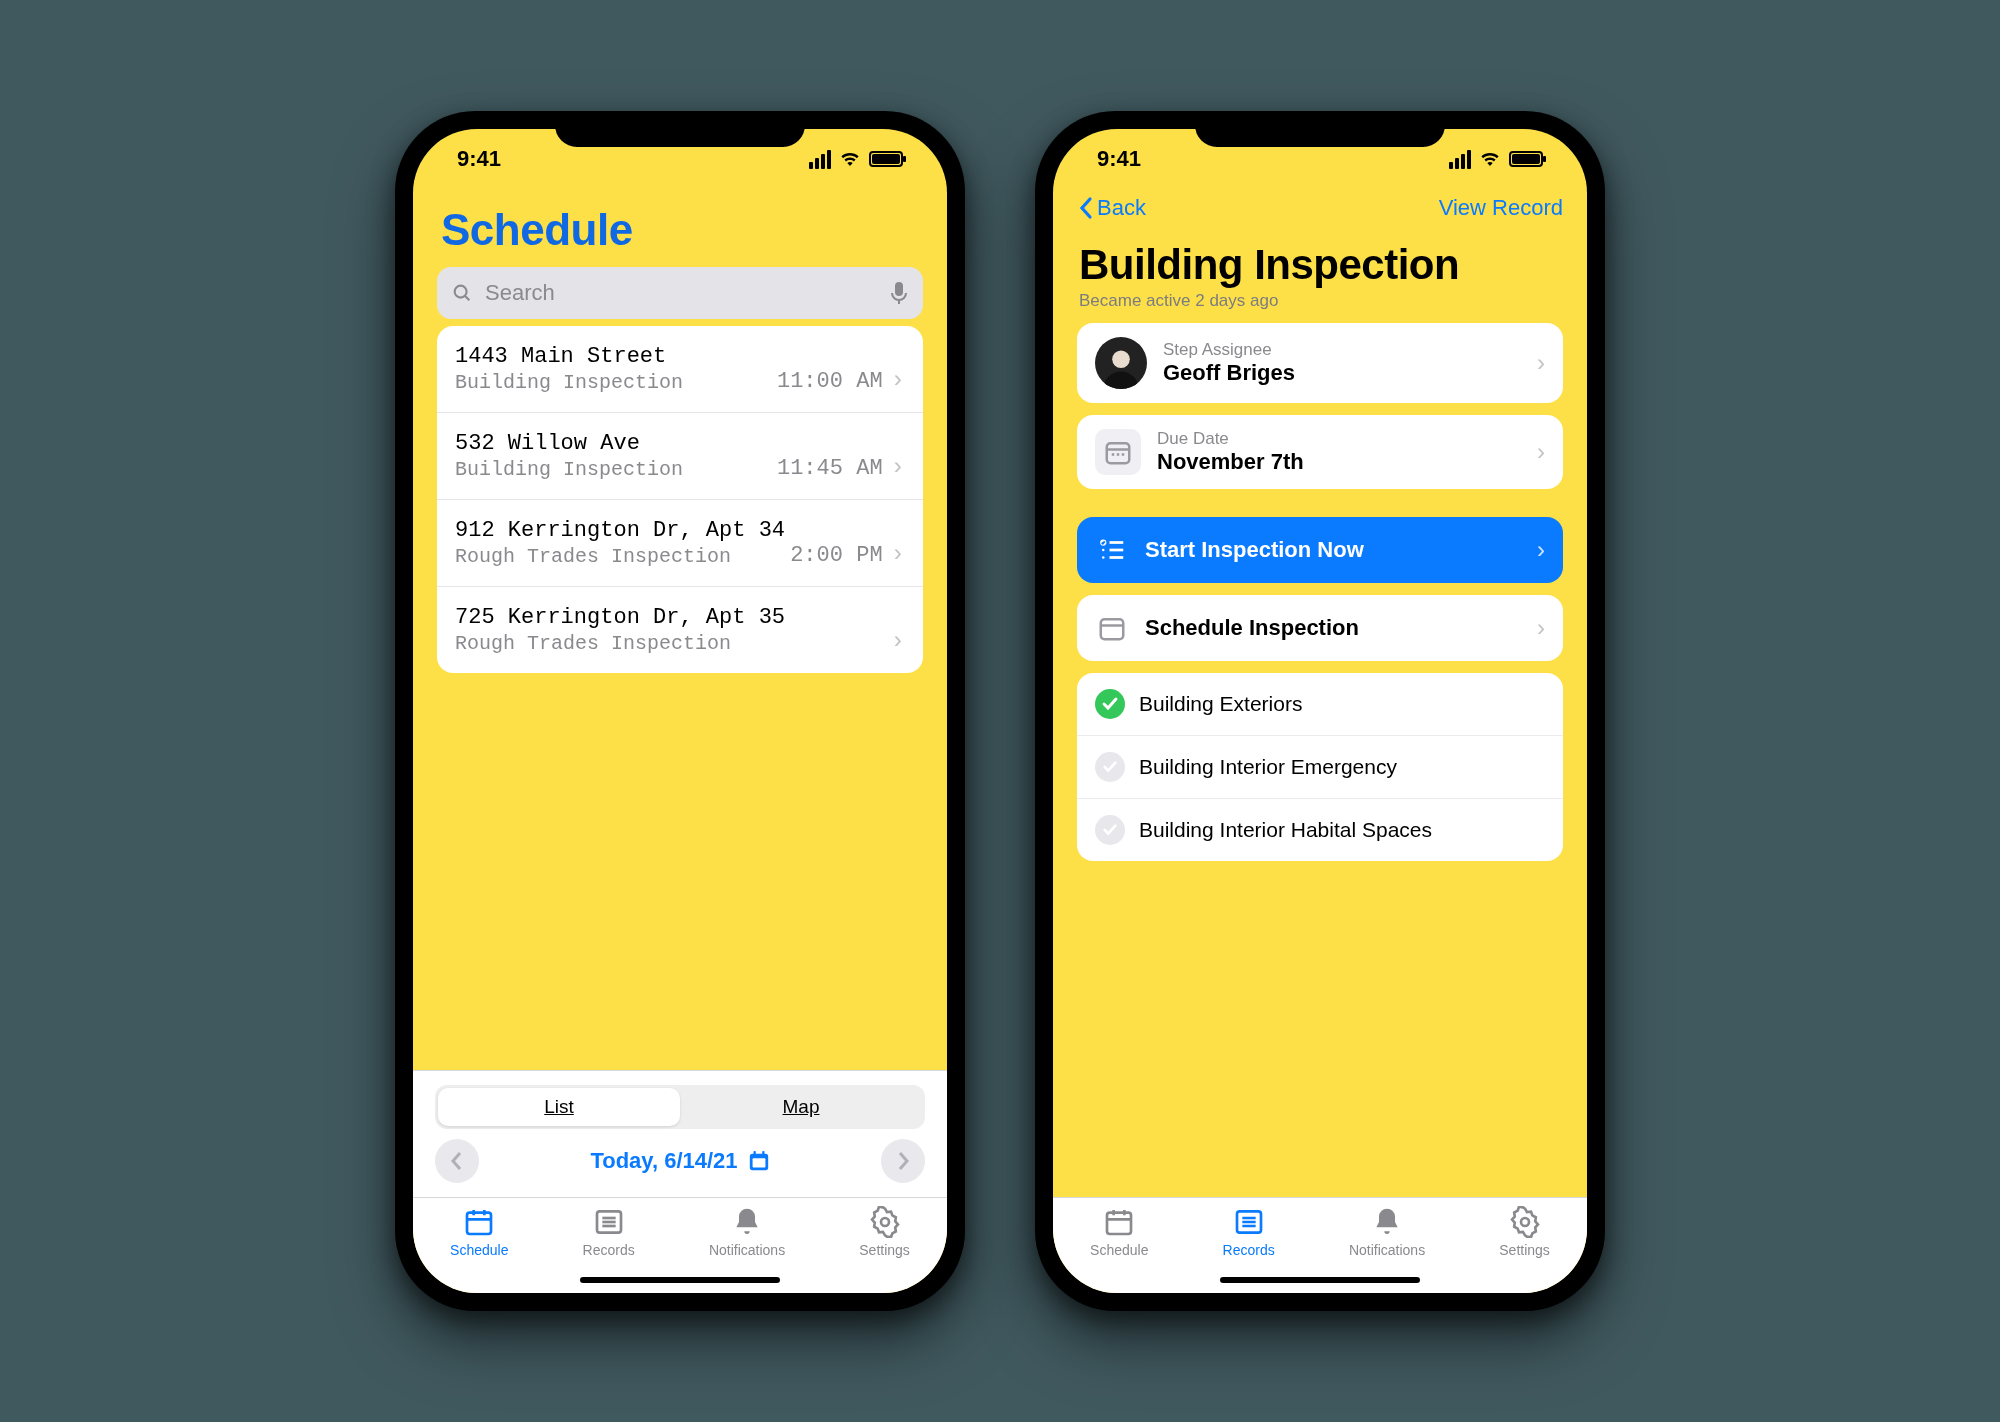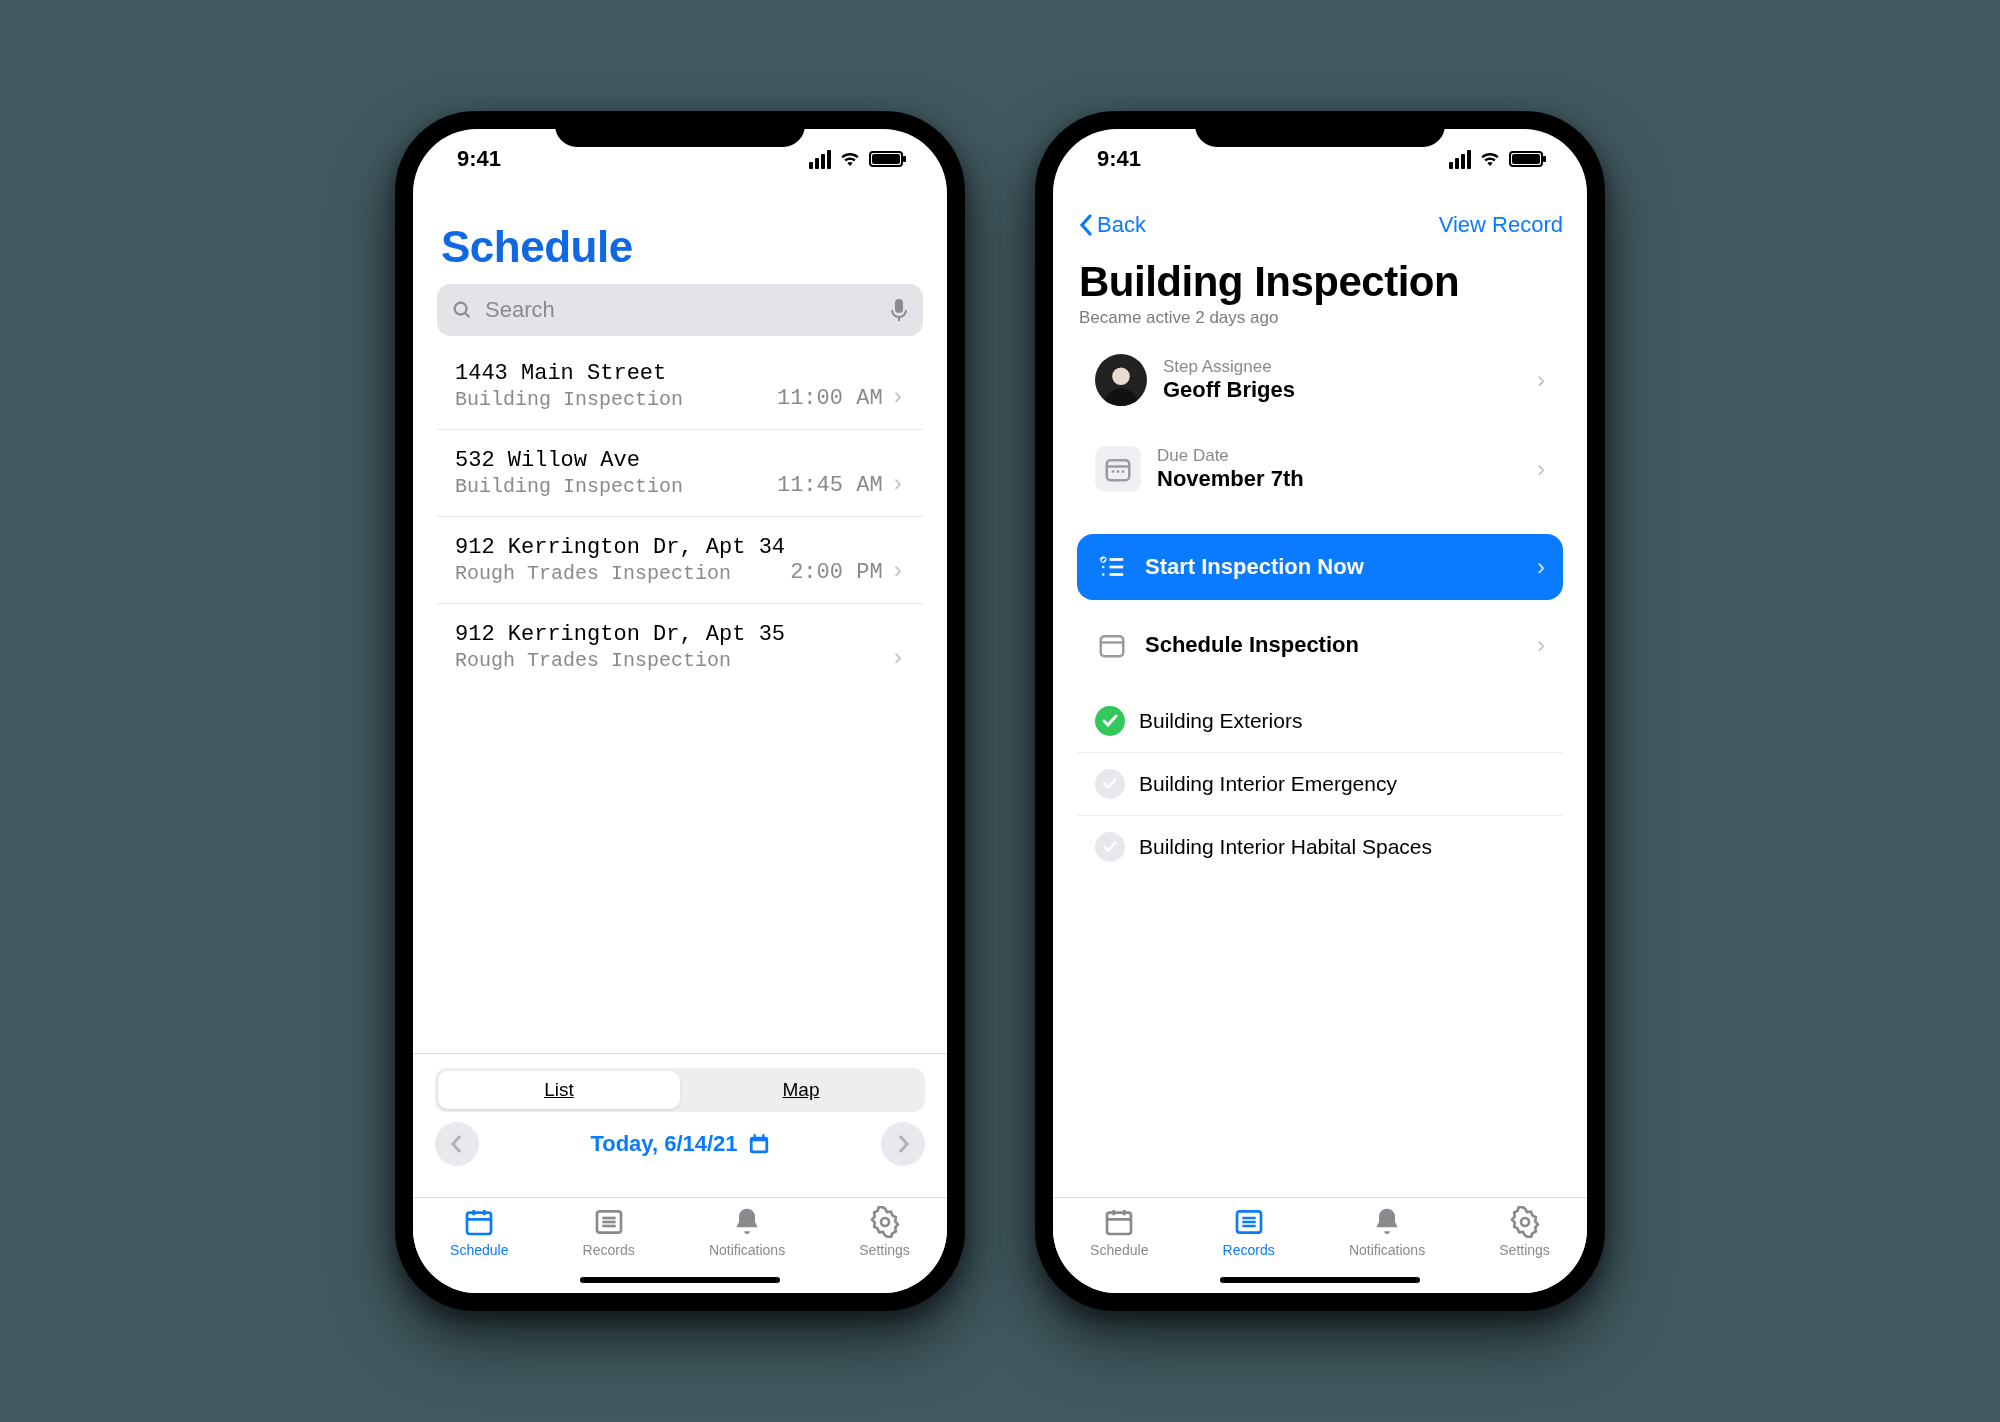--- a/index.html
+++ b/index.html
@@ -19,27 +19,26 @@
     height: 1200px;
     background: #000;
     border-radius: 80px;
     padding: 18px;
     box-shadow: 0 30px 60px rgba(0,0,0,0.5), 0 10px 25px rgba(0,0,0,0.5);
     position: relative;
   }
   .screen {
     width: 100%;
     height: 100%;
-    background: #ffffff;
+    background: #fde047;
     border-radius: 64px;
     overflow: hidden;
     position: relative;
     display: flex;
     flex-direction: column;
-    gap: 17px;
   }
   .notch {
     position: absolute;
     top: 0; left: 50%;
     transform: translateX(-50%);
     width: 250px; height: 36px;
     background: #000;
     border-bottom-left-radius: 22px;
     border-bottom-right-radius: 22px;
     z-index: 20;
@@ -204,21 +203,21 @@
         <div class="row">
           <div class="body">
             <div class="title">912 Kerrington Dr, Apt 34</div>
             <div class="sub">Rough Trades Inspection</div>
           </div>
           <div class="time">2:00 PM</div>
           <span class="chev">›</span>
         </div>
         <div class="row">
           <div class="body">
-            <div class="title">912 Kerrington Dr, Apt 35</div>
+            <div class="title">725 Kerrington Dr, Apt 35</div>
             <div class="sub">Rough Trades Inspection</div>
           </div>
           <div class="time"></div>
           <span class="chev">›</span>
         </div>
       </div>
     </div>
 
     <div class="footer-white">
       <div class="seg">

